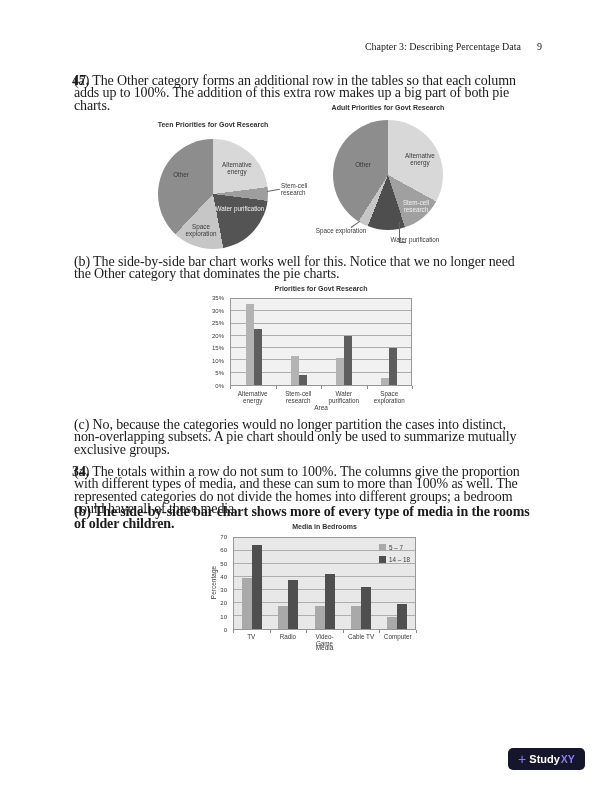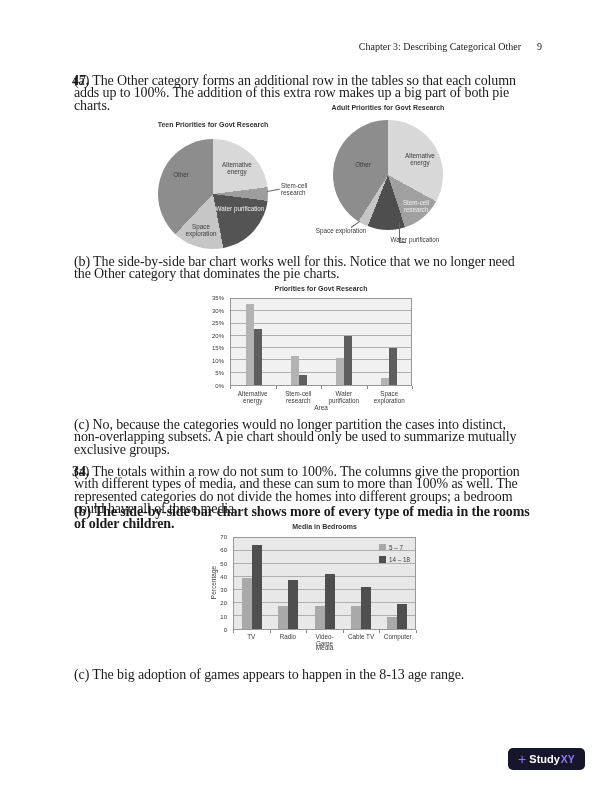--- a/index.html
+++ b/index.html
@@ -61,21 +61,21 @@
   .logo-plus{color:#8b7bf0;font-size:14px;font-weight:400;line-height:14px;margin-top:-1px;}
   .logo-study{color:#ffffff;font-weight:bold;font-size:11px;}
   .logo-xy{color:#8b7bf0;font-weight:bold;font-size:10.5px;margin-left:-2px;}
 </style>
 </head>
 <body>
 
 <div class="page">
 
   <div class="header">
-    <span>Chapter 3: Describing Categorical Other</span><span class="pagenum">9</span>
+    <span>Chapter 3: Describing Percentage Data</span><span class="pagenum">9</span>
   </div>
 
   <div class="para" style="top:75px;">
     <span class="qnum">47.</span>
     <div class="ptext">(a) The Other category forms an additional row in the tables so that each column adds up to 100%. The addition of this extra row makes up a big part of both pie charts.</div>
   </div>
 
   <div class="fig" id="pies">
 
     <div class="pie-title" style="left:128px;top:21px;width:170px;">Teen Priorities for Govt Research</div>
@@ -233,23 +233,20 @@
     <div class="xlabels" style="left:233px;top:112px;width:183px;">
         <div class="xlabel">TV</div>
         <div class="xlabel">Radio</div>
         <div class="xlabel">Video-Game</div>
         <div class="xlabel">Cable TV</div>
         <div class="xlabel">Computer</div>
       </div>
     <div class="axis-label" style="left:233px;top:123px;width:183px;">Media</div>
   </div>
 
-  <div class="para" style="top:669px;">
-    <div class="ptext">(c) The big adoption of games appears to happen in the 8-13 age range.</div>
-  </div>
 
   <div class="logo">
     <span class="logo-plus">+</span>
     <span class="logo-study">Study</span>
     <span class="logo-xy">XY</span>
   </div>
 
 </div>
 
 </body></html>

